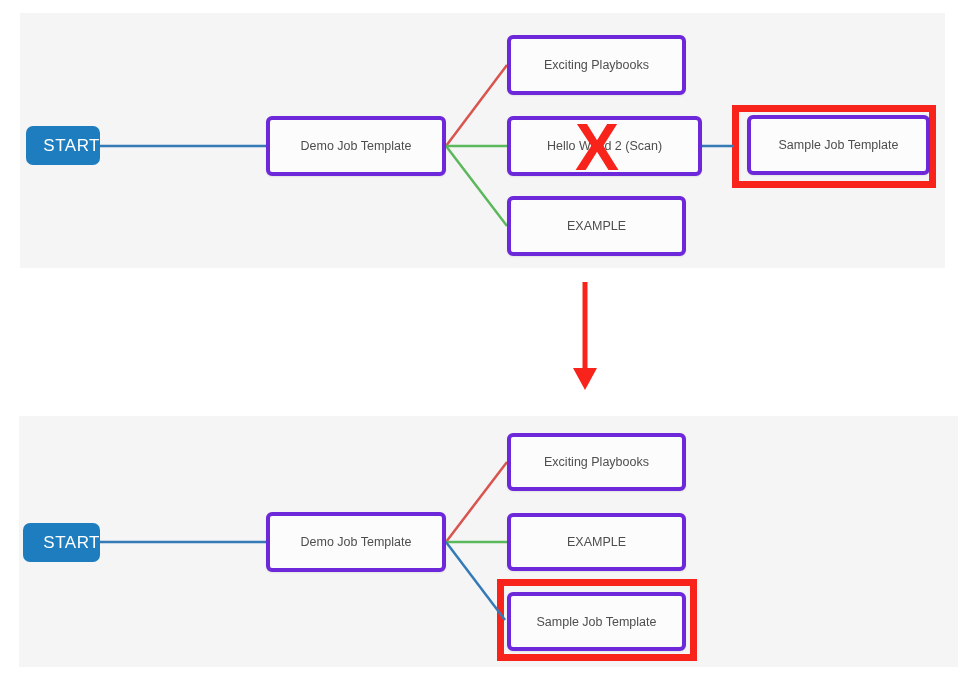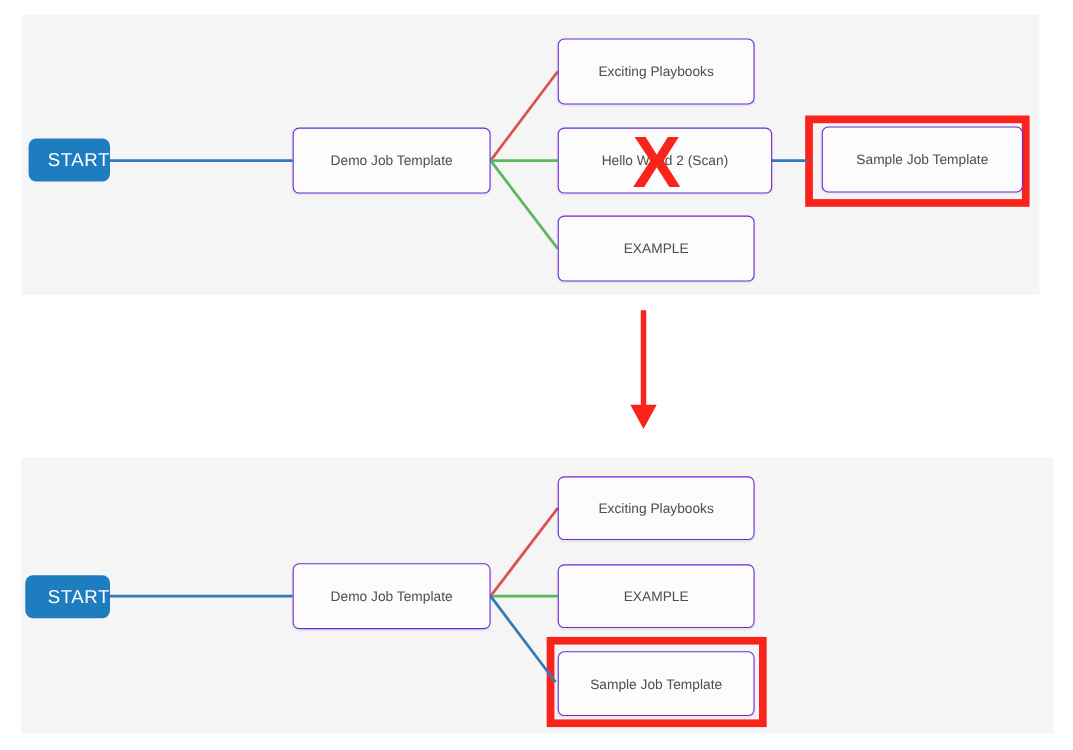--- a/index.html
+++ b/index.html
@@ -26,21 +26,21 @@
   .edges {
     position: absolute;
     left: 0; top: 0;
     z-index: 3;
     pointer-events: none;
   }
   .node {
     position: absolute;
     z-index: 4;
     background: #fcfcfc;
-    border: 1px solid #6d28d9;
+    border: 4px solid #6d28d9;
     border-radius: 6px;
     box-shadow: 0 1px 2px rgba(0,0,0,0.07);
     display: flex;
     align-items: center;
     justify-content: center;
     box-sizing: border-box;
   }
   .node-label {
     font-size: 12.5px;
     color: #4e4e4e;

